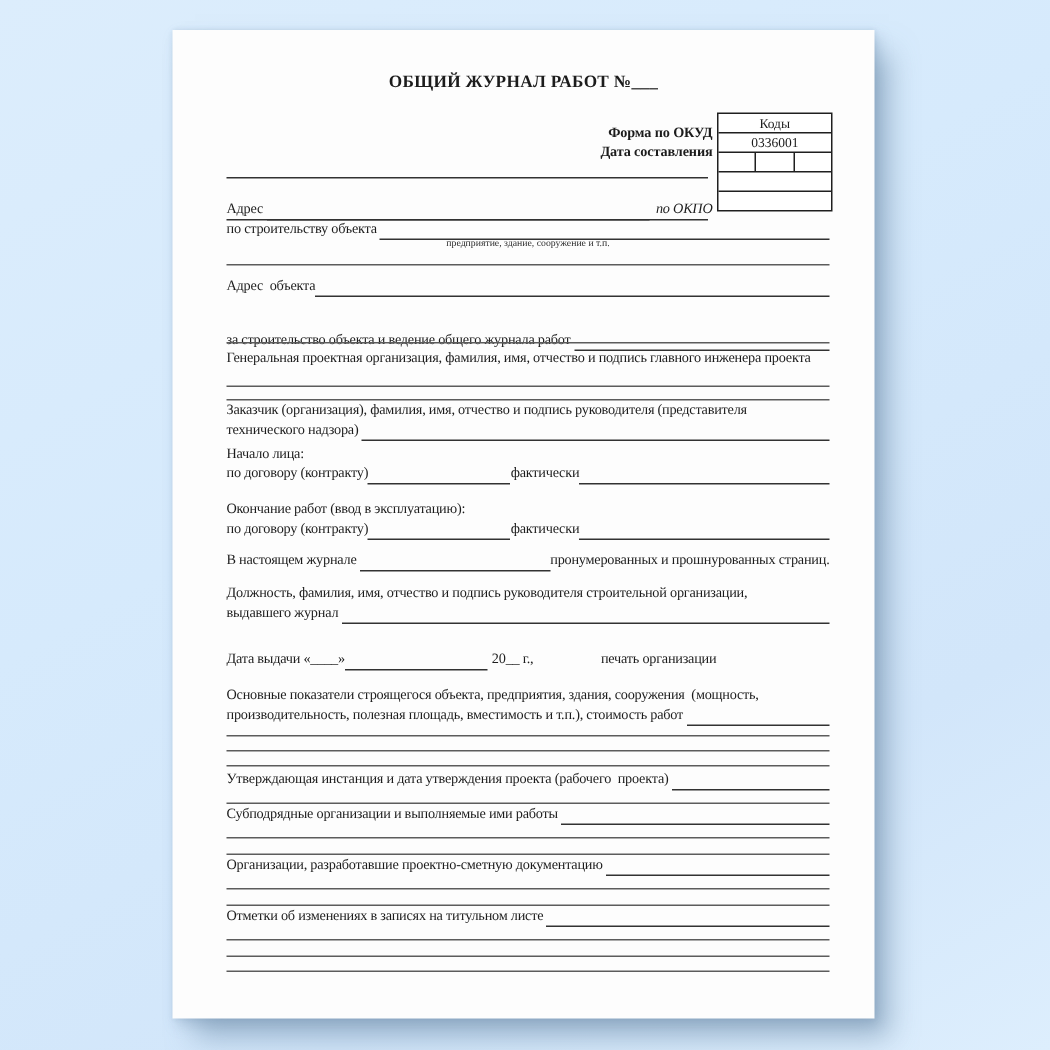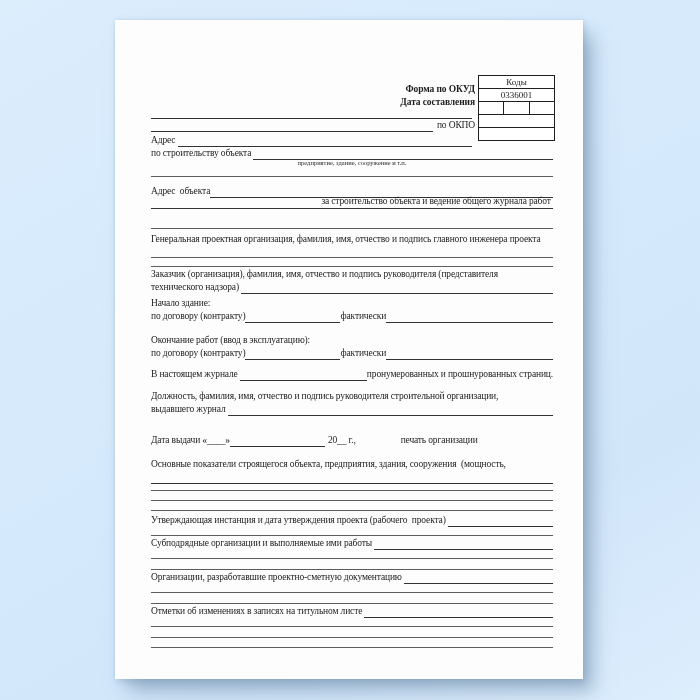--- a/index.html
+++ b/index.html
@@ -47,81 +47,82 @@
   .olabel {
     position:absolute; right:108px; text-align:right;
     font-size:9.5px; line-height:12px; white-space:pre; letter-spacing:-0.1px;font-weight:bold;
   }
 </style>
 </head>
 <body>
 
 <div class="paper">
 
+  <div class="doc-title">ОБЩИЙ ЖУРНАЛ РАБОТ №___</div>
 
   <div class="codes">
     <div class="c-row">Коды</div>
     <div class="c-row">0336001</div>
     <div class="c-row c-split">
       <span class="c-cell"></span>
       <span class="c-cell"></span>
       <span class="c-cell"></span>
     </div>
     <div class="c-row"></div>
     <div class="c-row"></div>
   </div>
   <div class="olabel" style="top:63px">Форма по ОКУД</div>
   <div class="olabel" style="top:76px">Дата составления</div>
 
   <div class="row" style="top:86px; width:321px;">
     <span class="fill"></span>
   </div>
-  <div class="row" style="top:99px; width:324px;">
+  <div class="row" style="top:114px; width:324px;font-style:italic;">
     <span class="fill"></span>
     <span class="t" style="padding-left:4px">по ОКПО</span>
   </div>
 
   <div class="row" style="top:114px; width:321px;">
     <span class="t">Адрес </span>
     <span class="fill"></span>
   </div>
   <div class="row full" style="top:127px;">
     <span class="t">по строительству объекта </span>
     <span class="fill"></span>
   </div>
   <div class="note" style="top:139px;">предприятие, здание, сооружение и т.п.</div>
   <div class="hl" style="top:156px;"></div>
 
   <div class="row full" style="top:165px;">
     <span class="t">Адрес  объекта</span>
     <span class="fill"></span>
   </div>
 
-  <div class="row full" style="top:175px;flex-direction:column;">
+  <div class="row full" style="top:201px;">
     <span class="t">за строительство объекта и ведение общего журнала работ </span>
     <span class="fill"></span>
   </div>
   <div class="hl" style="top:208px;"></div>
 
   <div class="row full" style="top:213px;">
     <span class="t">Генеральная проектная организация, фамилия, имя, отчество и подпись главного инженера проекта</span>
   </div>
   <div class="hl" style="top:237px;"></div>
   <div class="hl" style="top:246px;"></div>
 
   <div class="row full" style="top:248px;">
     <span class="t">Заказчик (организация), фамилия, имя, отчество и подпись руководителя (представителя</span>
   </div>
   <div class="row full" style="top:261px;">
     <span class="t">технического надзора) </span>
     <span class="fill"></span>
   </div>
 
   <div class="row full" style="top:277px;">
-    <span class="t">Начало здание:</span>
+    <span class="t">Начало лица:</span>
   </div>
   <div class="row full" style="top:290px;">
     <span class="t">по договору (контракту)</span>
     <span class="fillfix" style="width:95px"></span>
     <span class="t">фактически</span>
     <span class="fill"></span>
   </div>
 
   <div class="row full" style="top:314px;">
     <span class="t">Окончание работ (ввод в эксплуатацию):</span>
@@ -152,20 +153,21 @@
     <span class="fillfix" style="width:95px"></span>
     <span class="t" style="padding-left:3px">20__ г.,</span>
     <span class="spacer" style="width:45px"></span>
     <span class="t">печать организации</span>
   </div>
 
   <div class="row full" style="top:438px;">
     <span class="t">Основные показатели строящегося объекта, предприятия, здания, сооружения  (мощность,</span>
   </div>
   <div class="row full" style="top:451px;">
+    <span class="t">производительность, полезная площадь, вместимость и т.п.), стоимость работ </span>
     <span class="fill"></span>
   </div>
   <div class="hl" style="top:470px;"></div>
   <div class="hl" style="top:480px;"></div>
   <div class="hl" style="top:490px;"></div>
 
   <div class="row full" style="top:494px;">
     <span class="t">Утверждающая инстанция и дата утверждения проекта (рабочего  проекта) </span>
     <span class="fill"></span>
   </div>

